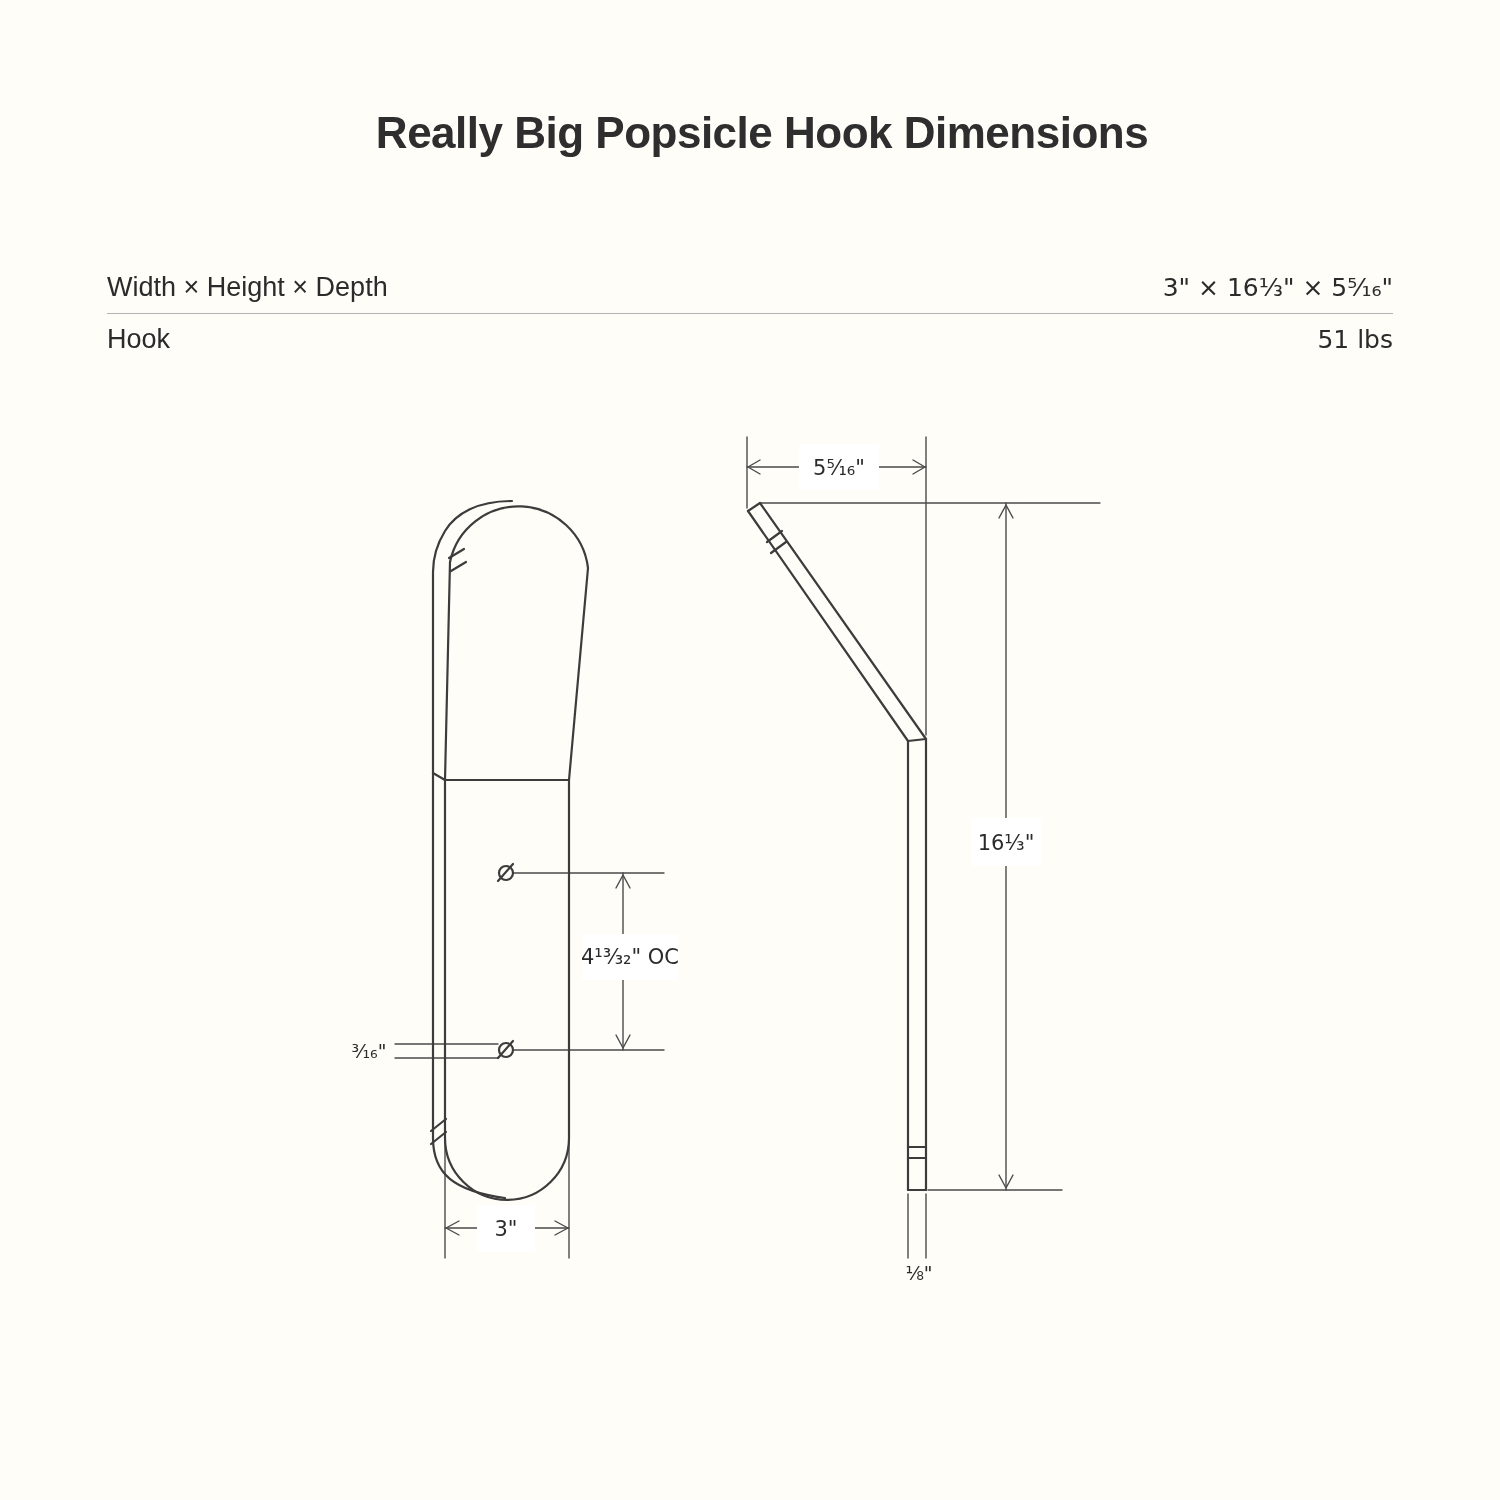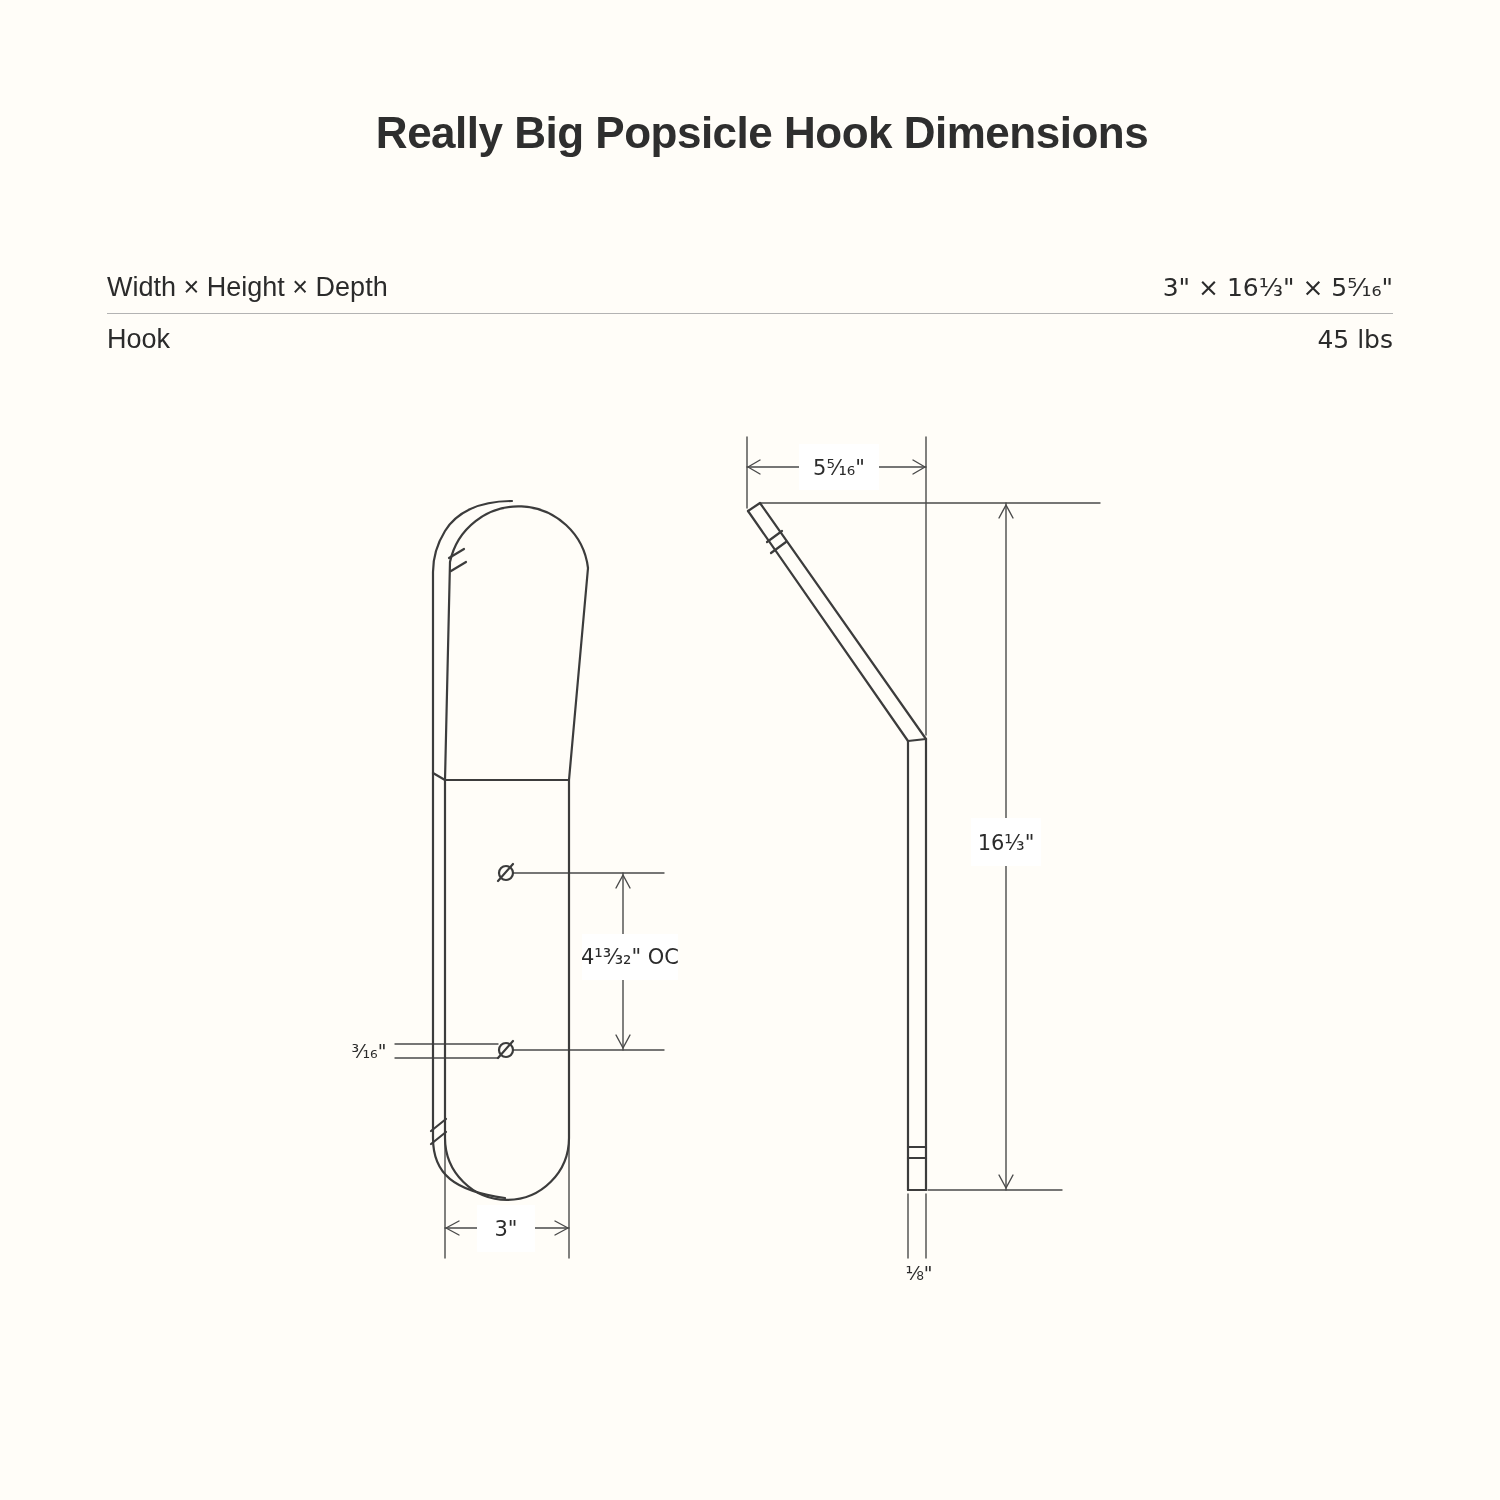--- a/index.html
+++ b/index.html
@@ -54,21 +54,21 @@
 
 <div class="title">Really Big Popsicle Hook Dimensions</div>
 
 <div class="spec-table">
   <div class="spec-row first">
     <span class="spec-label">Width × Height × Depth</span>
     <span class="spec-value">3" × 16⅓" × 5⁵⁄₁₆"</span>
   </div>
   <div class="spec-row">
     <span class="spec-label">Hook</span>
-    <span class="spec-value">45 lbs</span>
+    <span class="spec-value">51 lbs</span>
   </div>
 </div>
 
 <svg width="1500" height="1500" viewBox="0 0 1500 1500">
 
   <g>
 
     <g>
 
       <path class="dim" d="M 513 873 L 664 873"></path>

